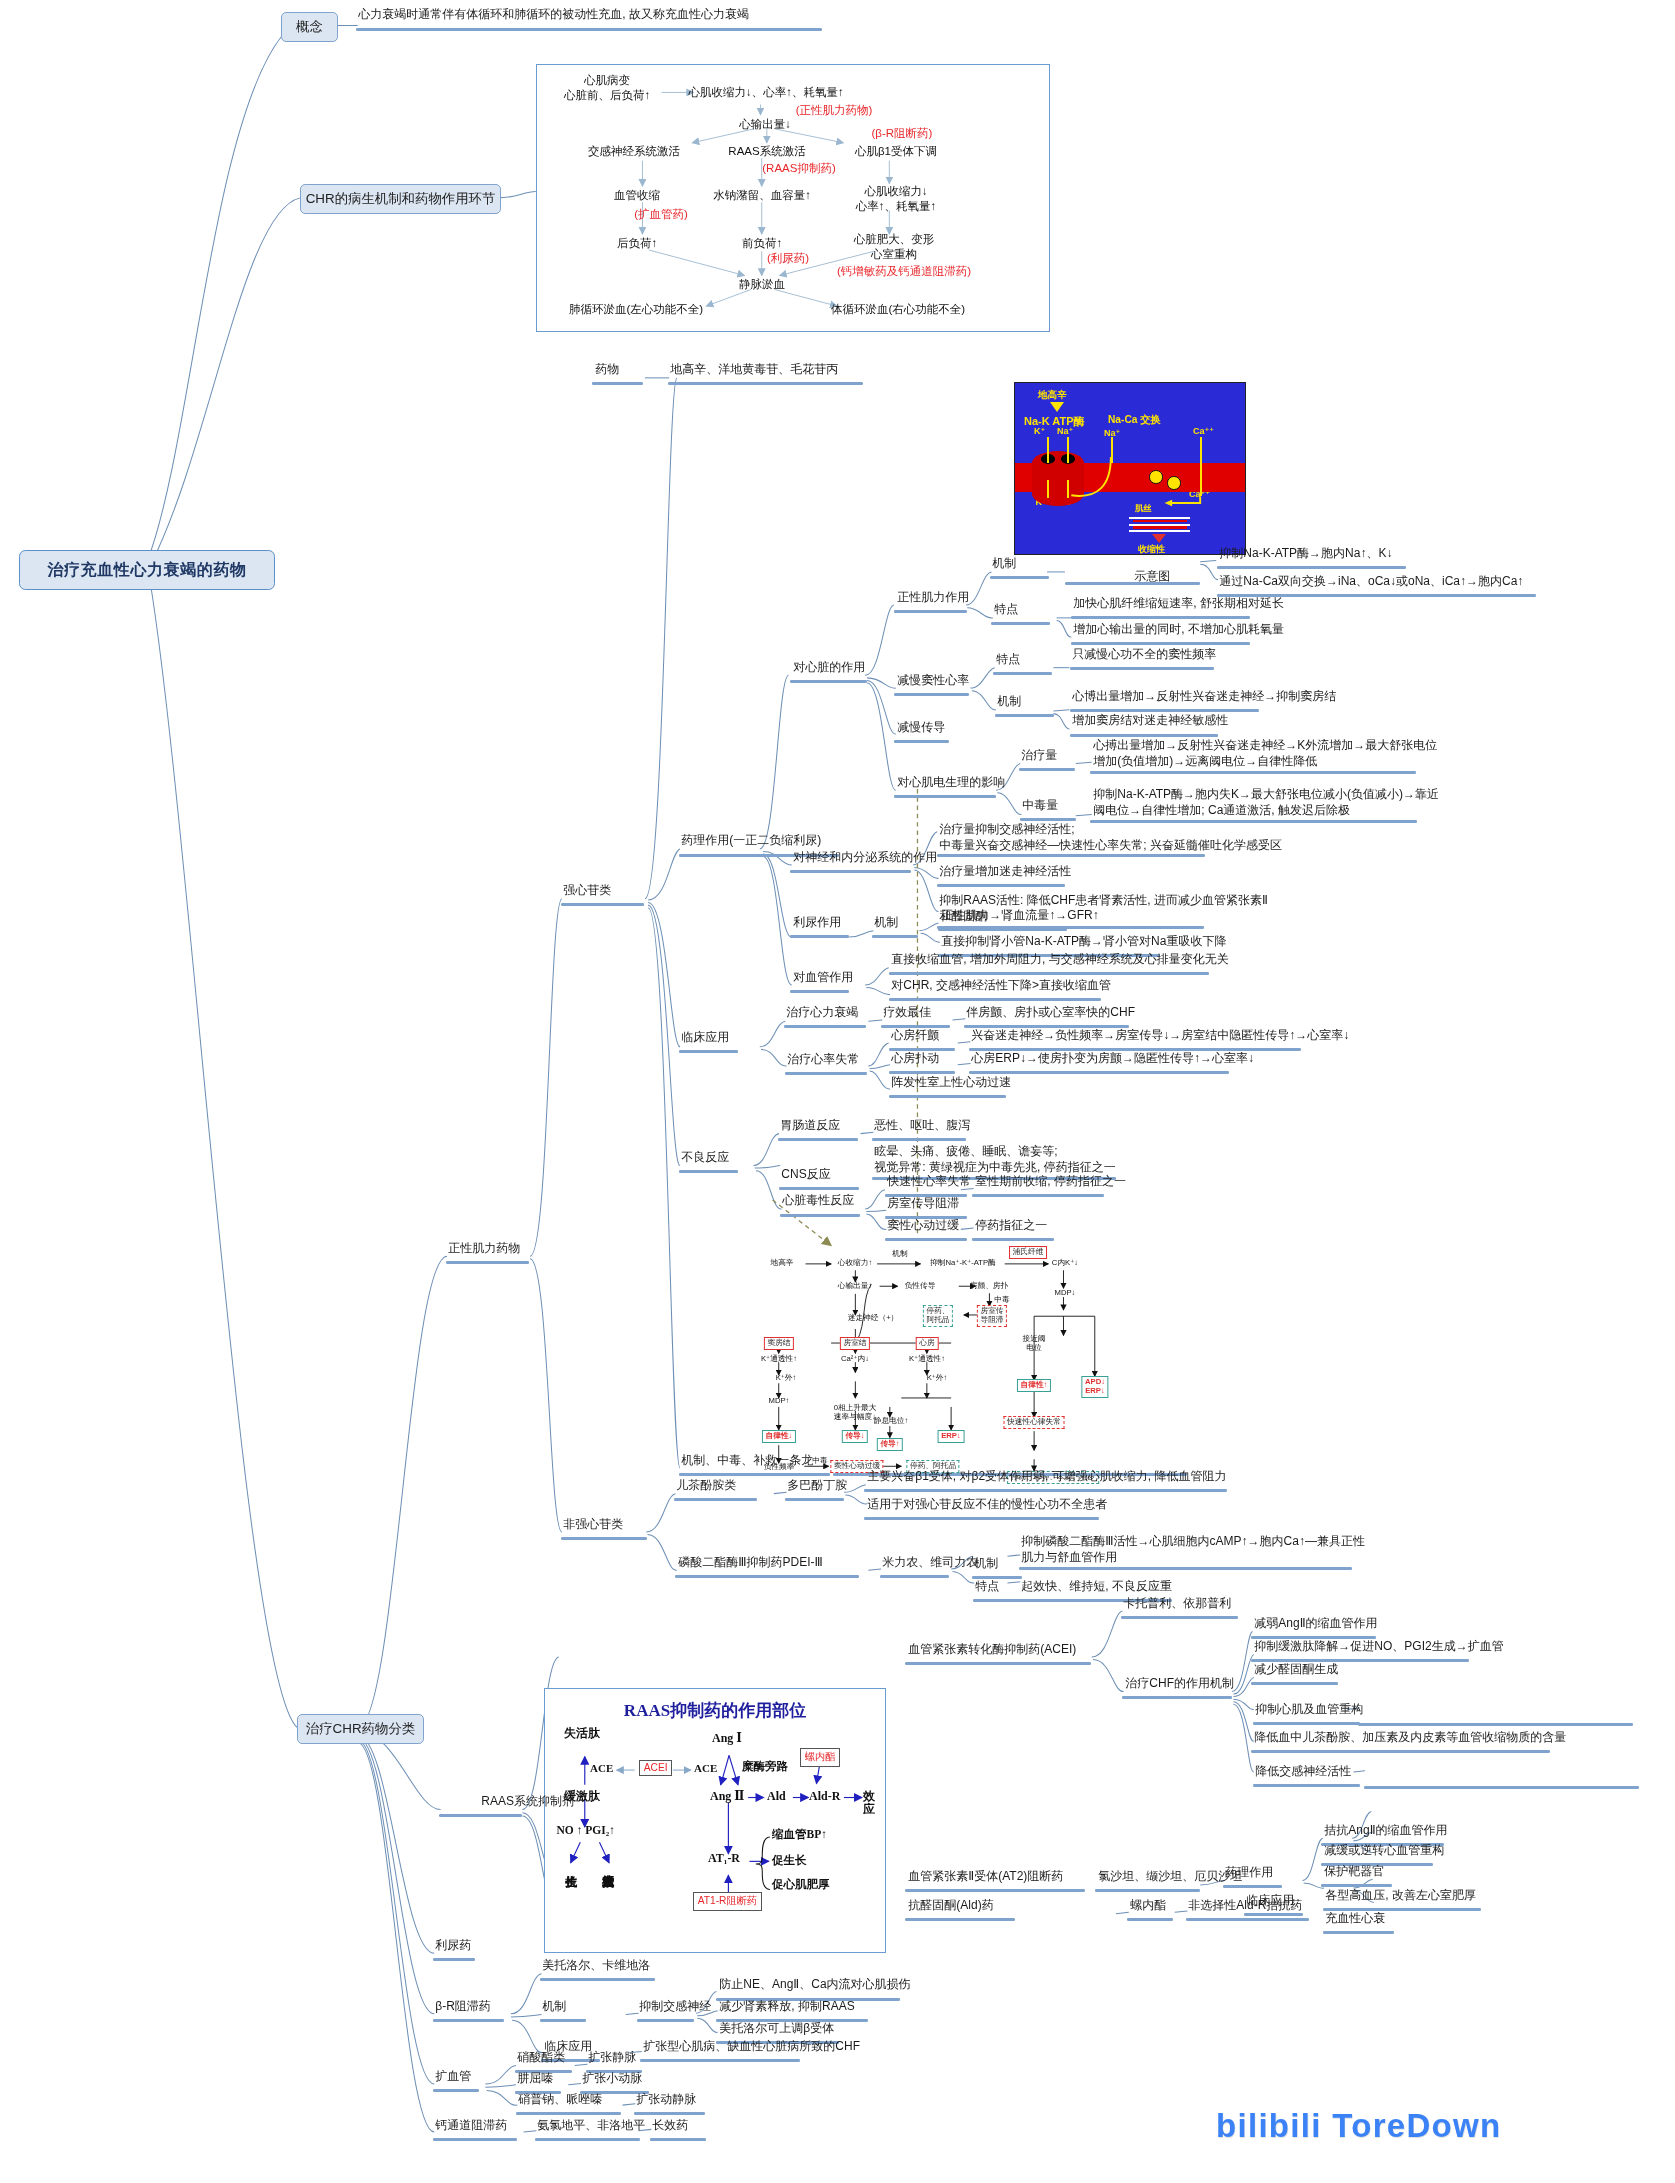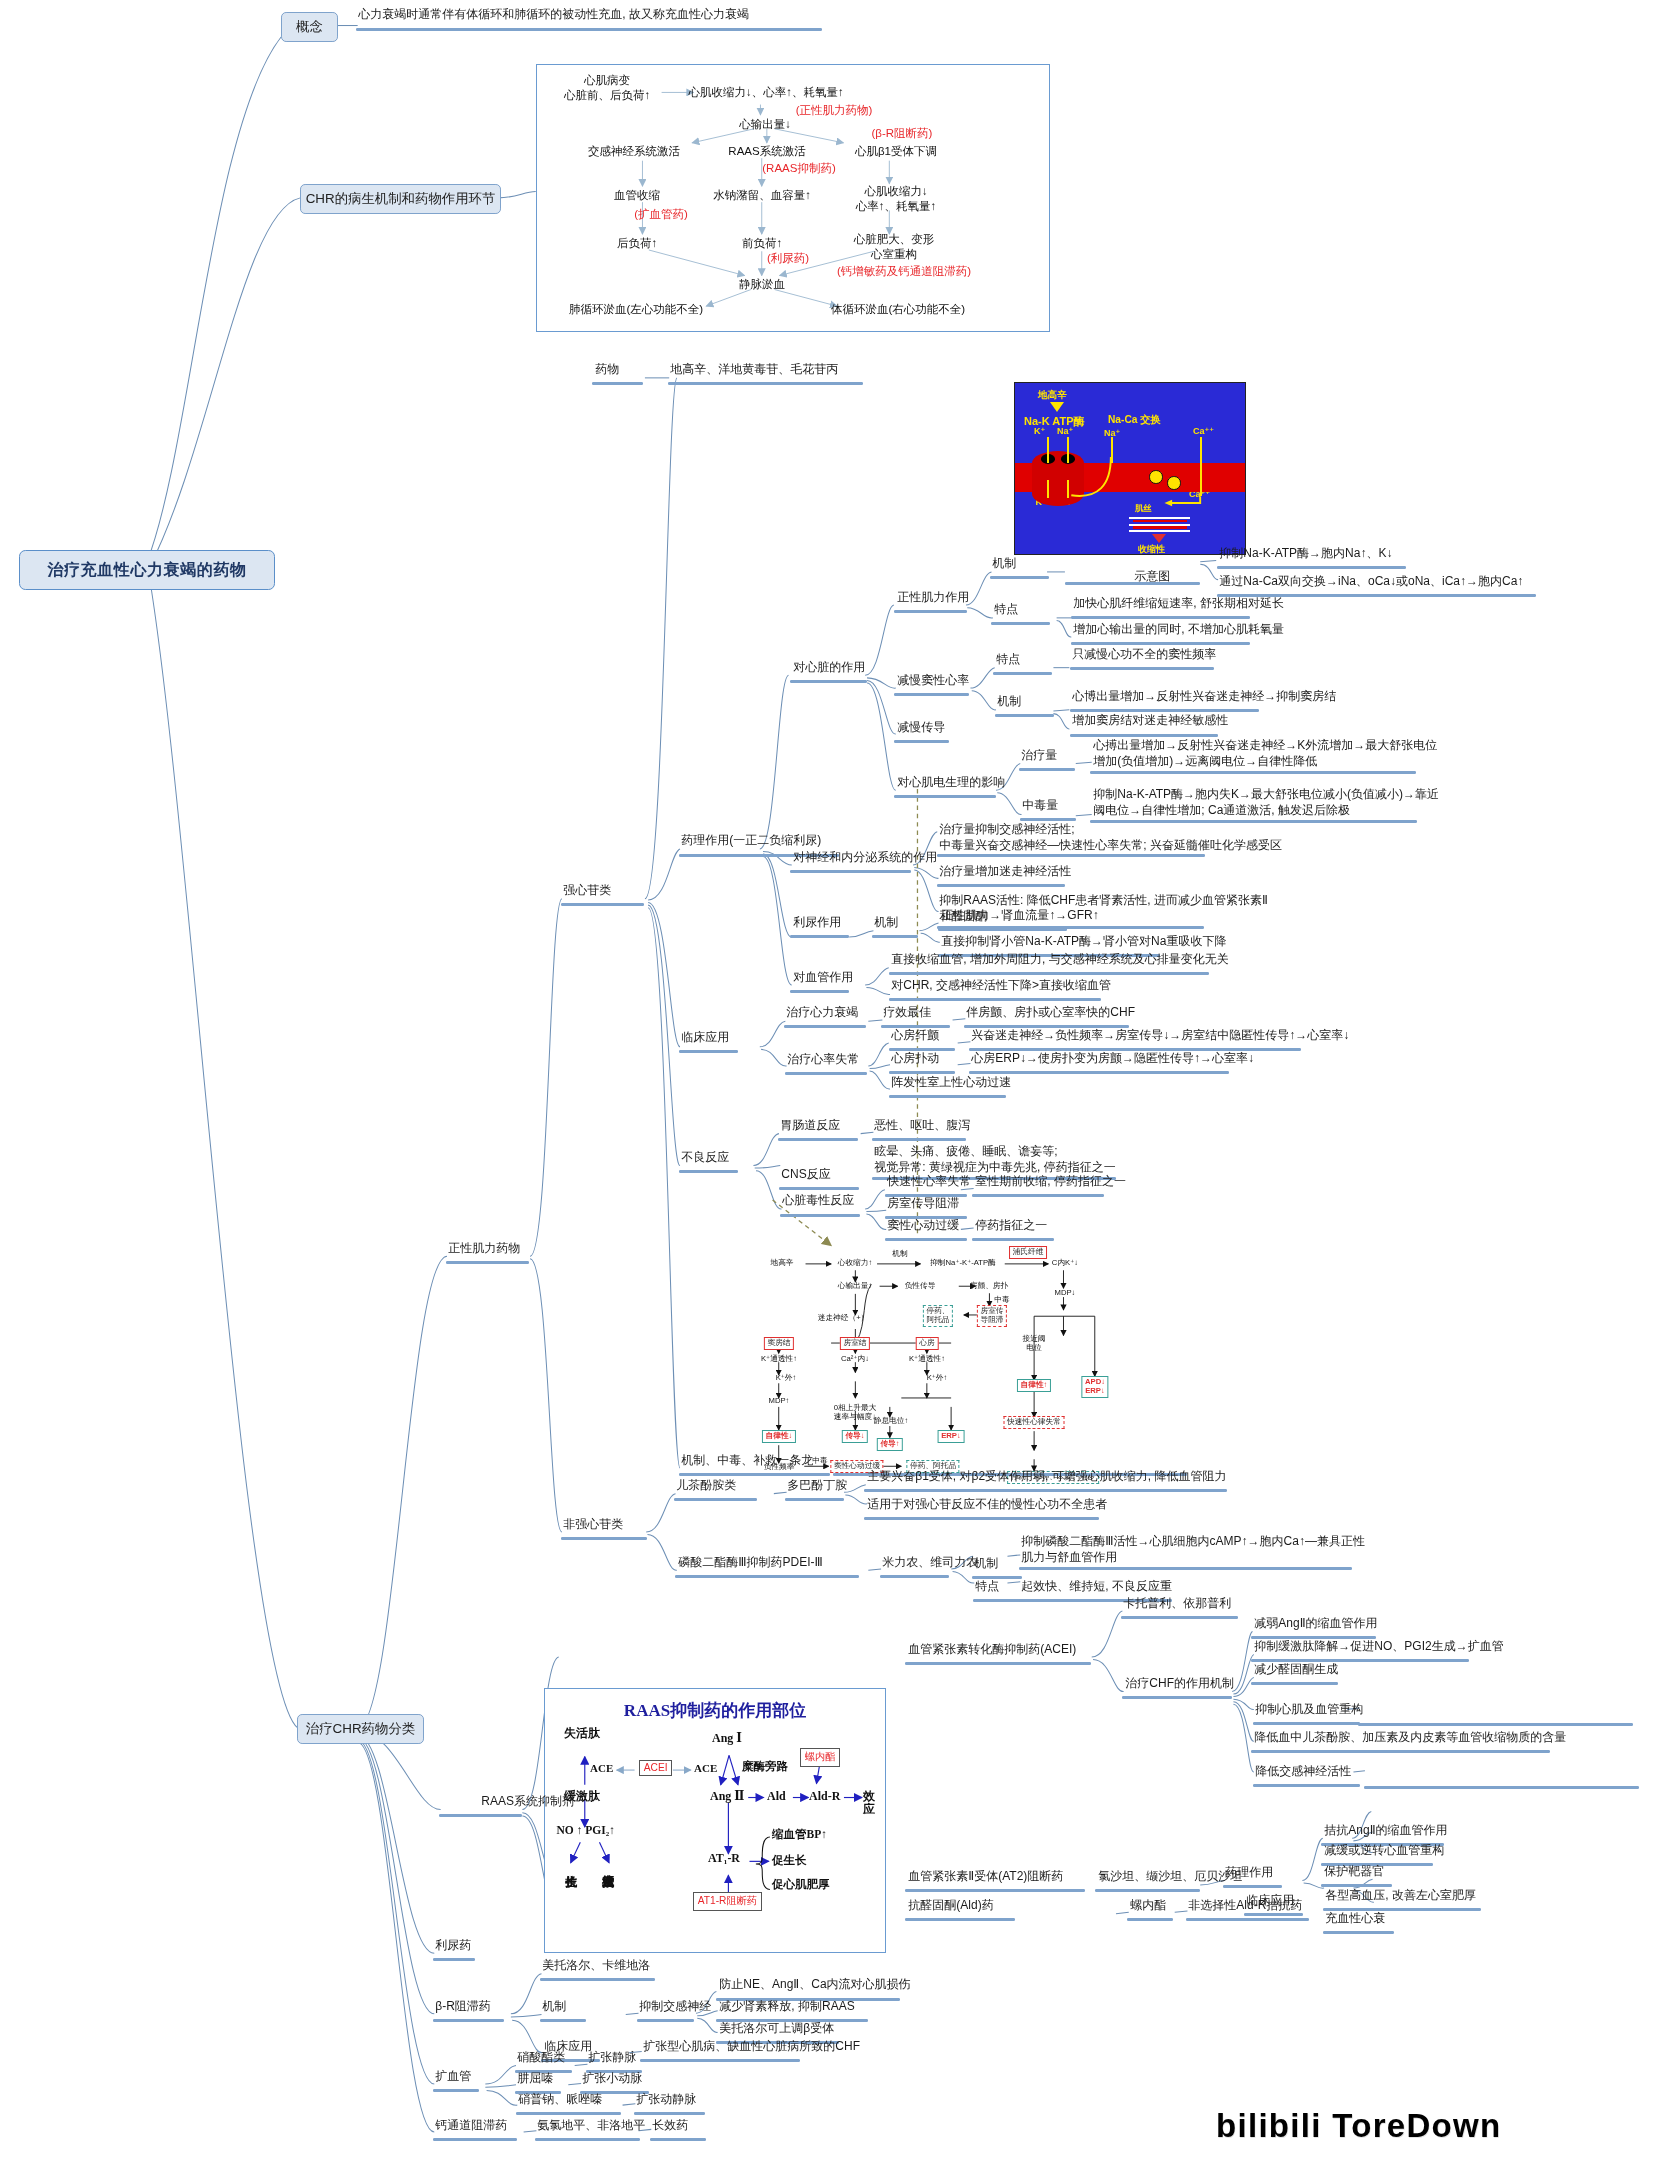--- a/index.html
+++ b/index.html
@@ -59,21 +59,21 @@
   .fbox .fn{position:absolute;white-space:pre-line;line-height:1.15;color:#111;text-align:center;
             transform:translateX(-50%);}
   .fbox .bx{position:absolute;transform:translateX(-50%);text-align:center;padding:1.3px 2.6px;
             background:#fff;line-height:1.1;white-space:pre-line;}
   .fbox .rbd{border:1px solid #e03030;}
   .fbox .gbd{border:1px solid #3a9f96;}
   .fbox .rdash{border:1px dashed #e03030;}
   .fbox .gdash{border:1px dashed #3a9f96;}
   .fbox .ra{color:#e03030;font-weight:bold;}
 
-  .wm{position:absolute;left:1216px;top:2107px;font-size:33px;color:#000000;
+  .wm{position:absolute;left:1216px;top:2107px;font-size:33px;color:#3b82f6;
       font-weight:bold;letter-spacing:1.3px;text-shadow:0.6px 0.6px 0 #e2e2e2;text-align:right;}
 </style>
 </head>
 <body>
 
 <div id="root">
 
 <svg class="lines" viewBox="0 0 2625 3420">
   <g fill="none" stroke="#6d8fb5" stroke-width="1.6">
 
@@ -445,21 +445,21 @@
   <div class="fn" style="left:331px;top:12.8px;">C内K⁺↓</div>
   <div class="fn" style="left:121px;top:36px;">心输出量↑</div>
   <div class="fn" style="left:186px;top:36px;">负性传导</div>
   <div class="fn" style="left:255px;top:36px;">房颤、房扑</div>
   <div class="fn" style="left:268px;top:50px;">中毒</div>
   <div class="fn" style="left:331px;top:43px;">MDP↓</div>
   <div class="bx gdash" style="left:204px;top:59px;">停药、
 阿托品</div>
   <div class="bx rdash" style="left:258px;top:59px;">房室传
 导阻滞</div>
-  <div class="fn" style="left:109px;top:68px;">迷走神经（+）</div>
+  <div class="fn" style="left:139px;top:68px;">迷走神经（+）</div>
   <div class="bx rbd" style="left:45px;top:91px;">窦房结</div>
   <div class="bx rbd" style="left:121px;top:91px;">房室结</div>
   <div class="bx rbd" style="left:193px;top:91px;">心房</div>
   <div class="fn" style="left:300px;top:89px;">接近阈
 电位</div>
   <div class="fn" style="left:45px;top:109px;">K⁺通透性↑</div>
   <div class="fn" style="left:121px;top:109px;">Ca²⁺内↓</div>
   <div class="fn" style="left:193px;top:109px;">K⁺通透性↑</div>
   <div class="fn" style="left:52px;top:128px;">K⁺外↑</div>
   <div class="fn" style="left:203px;top:128px;">K⁺外↑</div>

